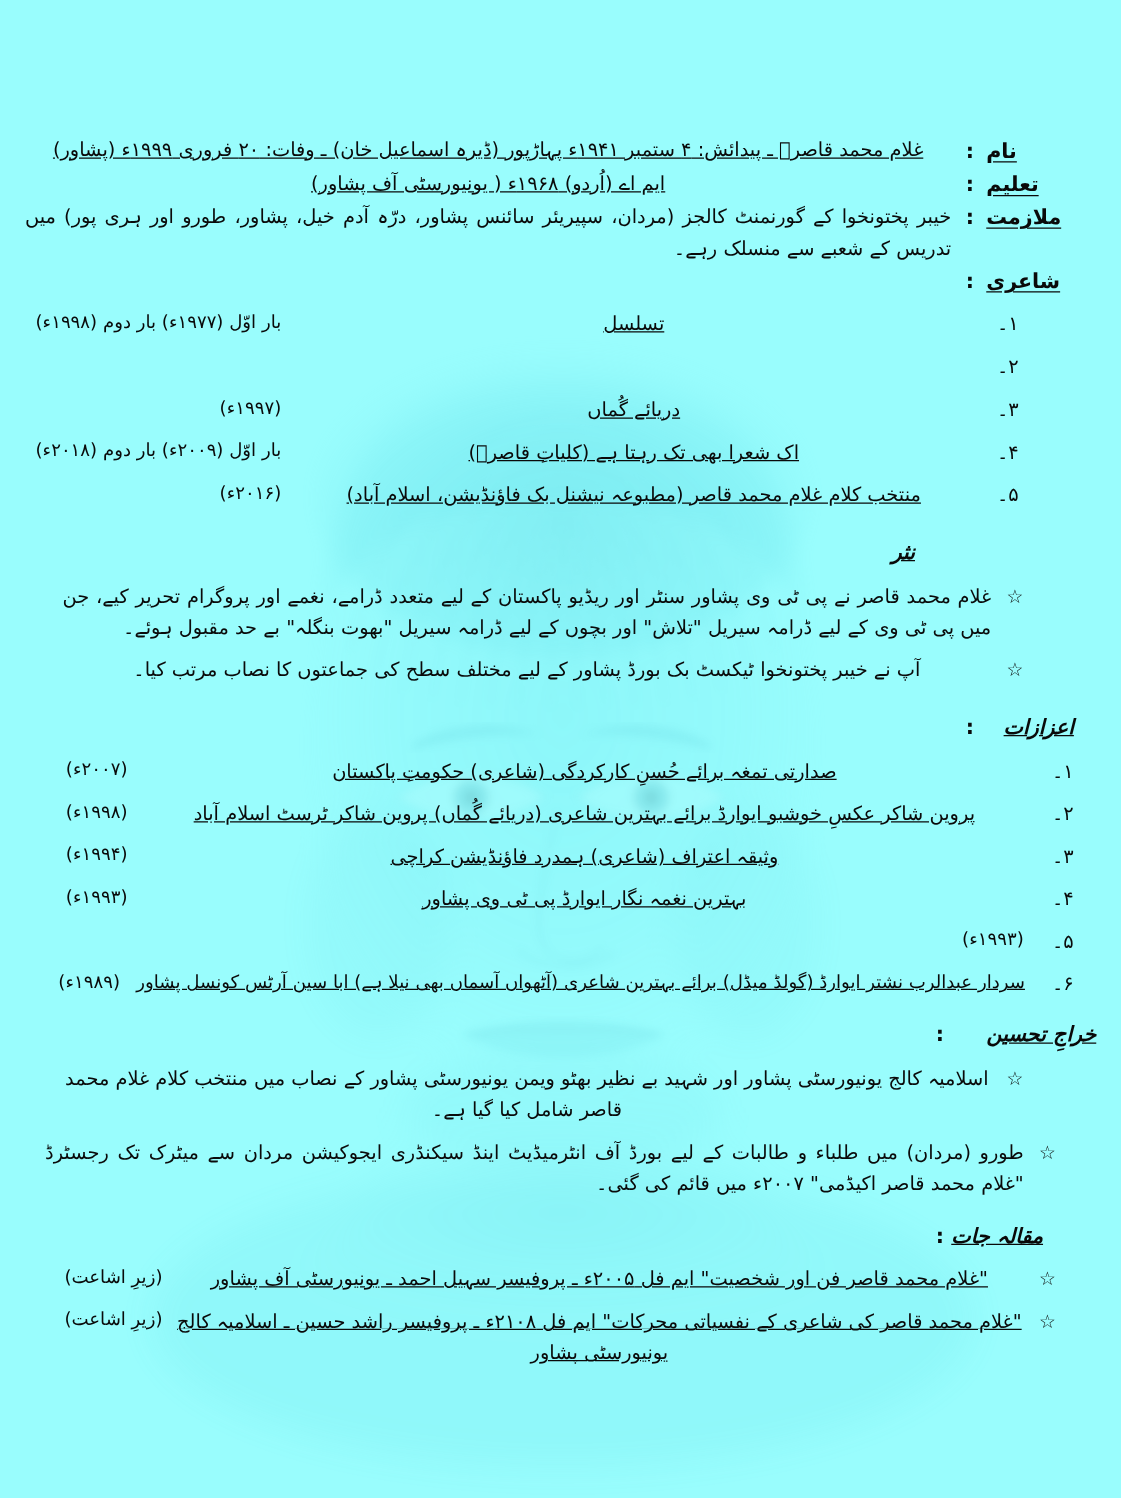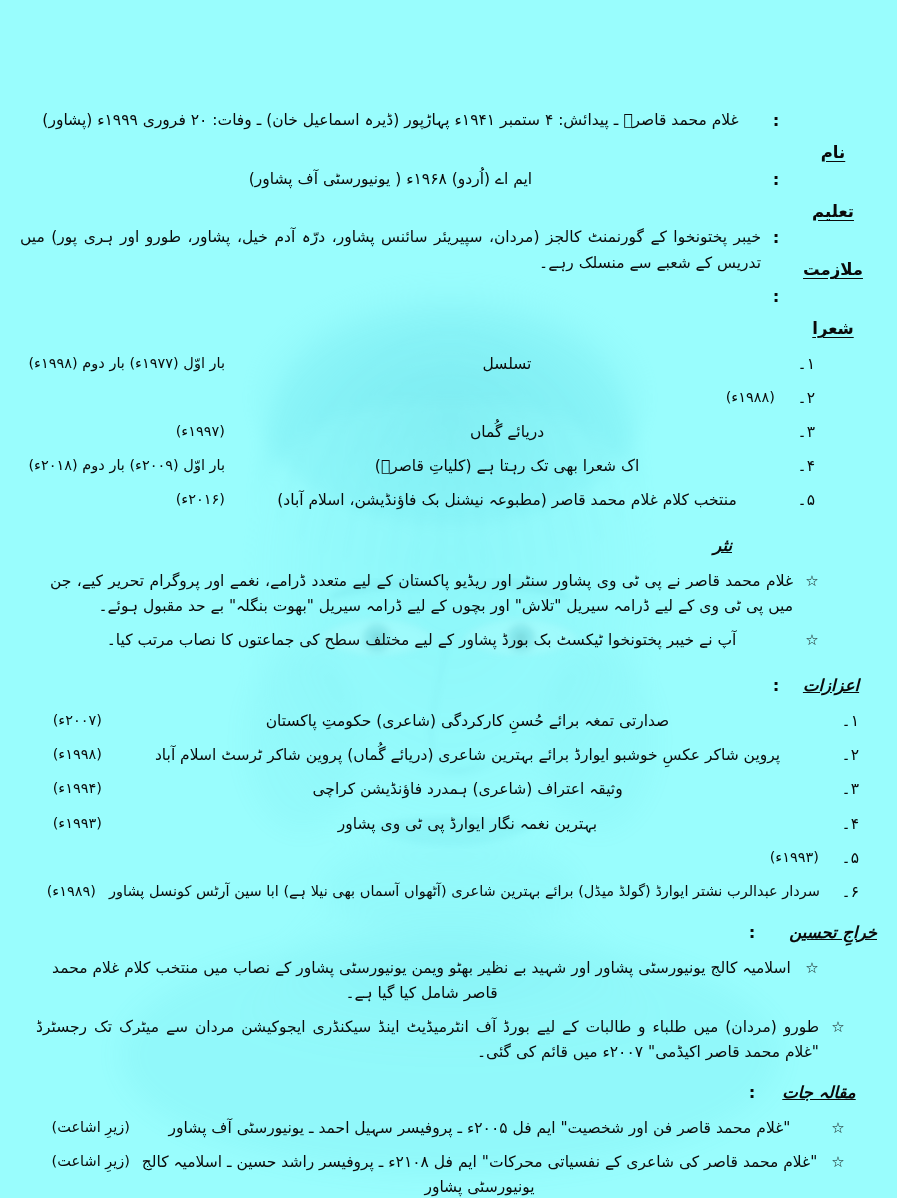--- a/index.html
+++ b/index.html
@@ -40,46 +40,45 @@
     display: flex;
     flex-direction: row;
     align-items: flex-start;
     width: 100%;
     margin: 0;
   }
 
   .lbl {
     flex: 0 0 auto;
     min-width: 92px;
-    text-align: center;
+    text-align: left;
     font-size: 16.5px;
     font-weight: 700;
     line-height: 1.62;
     white-space: nowrap;
     padding-left: 4px;
-    margin-top: 32px;
   }
   .lbl u { text-decoration: underline; text-underline-offset: 3px; }
   .colon {
     flex: 0 0 auto;
     width: 18px;
     text-align: center;
     font-size: 16.5px;
     font-weight: 700;
     line-height: 1.62;
   }
 
   .body {
     flex: 1 1 auto;
     font-size: 15.5px;
     line-height: 1.62;
     text-align: center;
     padding-right: 6px;
   }
-  .body.center  { text-align: center; }
+  .body.center  { text-align: center; text-decoration: underline; }
   .body.justify { text-align: justify; text-align-last: right; }
 
   .trail {
     flex: 0 0 auto;
     font-size: 14.5px;
     line-height: 1.62;
     text-align: right;
     white-space: nowrap;
     padding-right: 10px;
   }
@@ -234,36 +233,35 @@
     <span class="body center">ایم اے (اُردو) ۱۹۶۸ء ( یونیورسٹی آف پشاور)</span>
   </div>
 
   <div class="row">
     <span class="lbl"><u>ملازمت</u></span>
     <span class="colon">:</span>
     <span class="body justify">خیبر پختونخوا کے گورنمنٹ کالجز (مردان، سپیریئر سائنس پشاور، درّہ آدم خیل، پشاور، طورو اور ہری پور) میں تدریس کے شعبے سے منسلک رہے۔</span>
   </div>
 
   <div class="row sec-head">
-    <span class="lbl"><u>شعرا</u></span>
+    <span class="lbl"><u>شاعری</u></span>
     <span class="colon">:</span>
   </div>
 
   <div class="spacer-sm"></div>
 
   <div class="row">
     <span class="num" style="margin-right:62px">۱۔</span>
     <span class="body center">تسلسل</span>
     <span class="trail" style="min-width:215px">بار اوّل (۱۹۷۷ء)  بار دوم (۱۹۹۸ء)</span>
   </div>
   <div class="spacer-sm"></div>
 
   <div class="row">
     <span class="num" style="margin-right:62px">۲۔</span>
-    <span class="trail" style="min-width:215px">(۱۹۸۸ء)</span>
   </div>
   <div class="spacer-sm"></div>
 
   <div class="row">
     <span class="num" style="margin-right:62px">۳۔</span>
     <span class="body center">دریائے گُماں</span>
     <span class="trail" style="min-width:215px">(۱۹۹۷ء)</span>
   </div>
   <div class="spacer-sm"></div>
 
@@ -364,21 +362,21 @@
   <div class="spacer-sm"></div>
 
   <div class="row" style="padding-right:26px;padding-left:16px">
     <span class="star">☆</span>
     <span class="body justify">طورو (مردان) میں طلباء و طالبات کے لیے  بورڈ آف انٹرمیڈیٹ اینڈ سیکنڈری ایجوکیشن مردان سے میٹرک تک رجسٹرڈ "غلام محمد قاصر اکیڈمی" ۲۰۰۷ء میں قائم کی گئی۔</span>
   </div>
 
   <div class="spacer-md"></div>
 
   <div class="row">
-    <span class="head-only" style="min-width:116px;text-align:center"><u>مقالہ جات</u></span>
+    <span class="head-only" style="min-width:116px;text-align:left"><u>مقالہ جات</u></span>
     <span class="colon">:</span>
   </div>
 
   <div class="spacer-sm"></div>
 
   <div class="row">
     <span class="star" style="margin-right:26px">☆</span>
     <span class="body center">"غلام محمد قاصر فن اور شخصیت" ایم فل ۲۰۰۵ء ـ پروفیسر سہیل احمد ـ یونیورسٹی آف پشاور</span>
     <span class="trail" style="min-width:120px">(زیرِ اشاعت)</span>
   </div>

